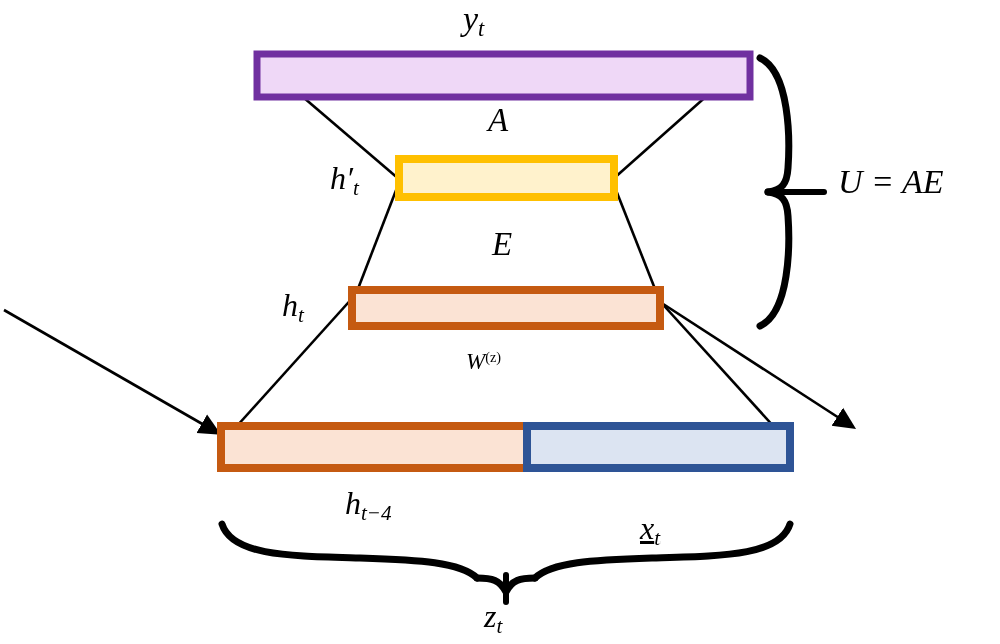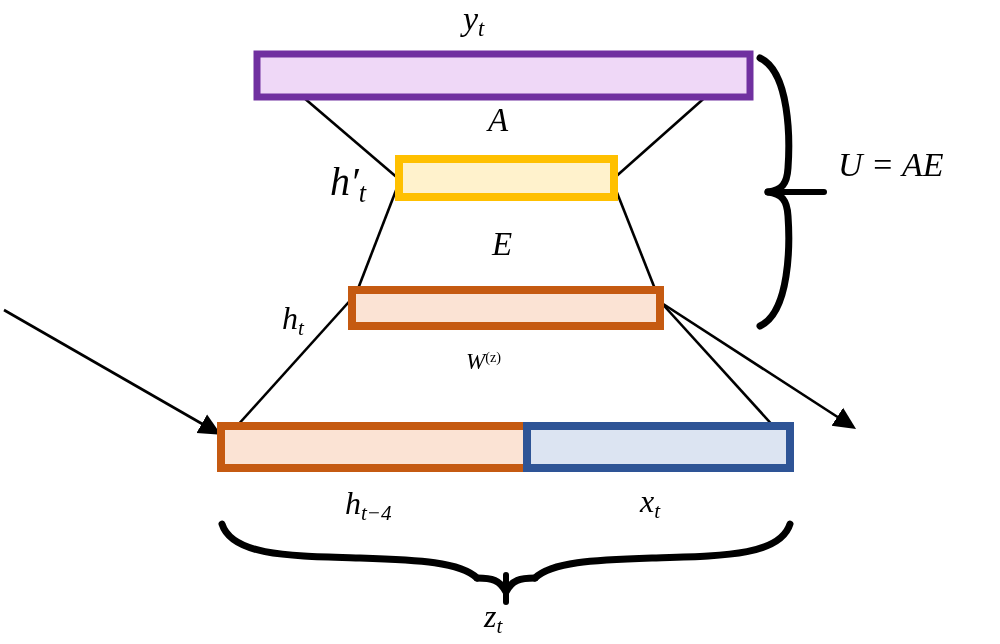--- a/index.html
+++ b/index.html
@@ -46,28 +46,28 @@
     font-style: normal;
     vertical-align: 0.52em;
     line-height: 0;
   }
   .prime {
     font-style: italic;
   }
   
   #label-yt   { left: 463px; top: 2px;   font-size: 34px; }
   #label-A    { left: 488px; top: 104px; font-size: 33px; }
-  #label-hpt  { left: 330px; top: 162px; font-size: 40px; }
+  #label-hpt  { left: 330px; top: 162px; font-size: 32px; }
   #label-E    { left: 492px; top: 228px; font-size: 33px; }
-  #label-ht   { left: 282px; top: 289px; font-size: 32px; margin-top: 13px; }
+  #label-ht   { left: 282px; top: 289px; font-size: 32px; }
   #label-Wz   { left: 466px; top: 350px; font-size: 23px; }
   #label-htm1 { left: 345px; top: 487px; font-size: 32px; }
-  #label-xt   { left: 640px; top: 485px; font-size: 32px; }
+  #label-xt   { left: 640px; top: 512px; font-size: 32px; text-decoration: underline; }
   #label-zt   { left: 484px; top: 600px; font-size: 32px; text-align: center; }
-  #label-UAE  { left: 838px; top: 148px; font-size: 34px; }
+  #label-UAE  { left: 838px; top: 165px; font-size: 34px; }
 </style>
 </head>
 <body>
 
 <div id="diagram-root">
 
   <svg class="canvas" viewBox="0 0 1000 644">
     <defs>
       <marker id="arrowhead" markerWidth="9" markerHeight="9" refX="7.2" refY="4.5" orient="auto" markerUnits="strokeWidth">
         <path d="M 0 0.4 L 8.6 4.5 L 0 8.6 z" fill="#000000"></path>

